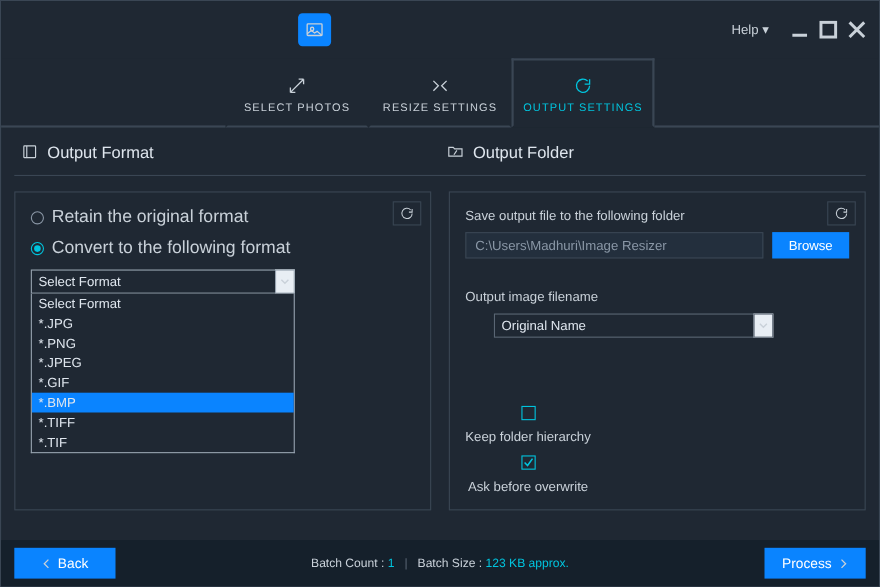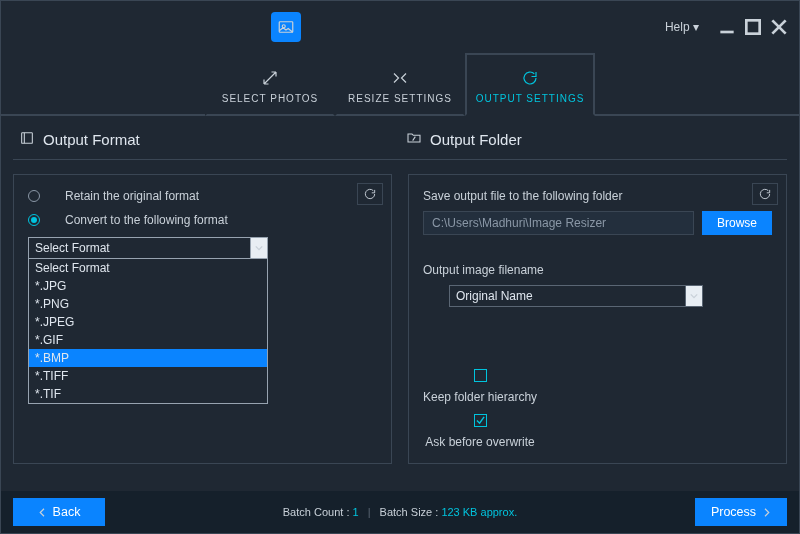--- a/index.html
+++ b/index.html
@@ -27,21 +27,21 @@
 .content { flex: 1; display: flex; gap: 0; padding: 10px 12px 0 12px; }
 .panel { flex: 1; display: flex; flex-direction: column; }
 .panel-header { display: flex; align-items: center; gap: 8px; padding: 4px 0 10px 6px; border-bottom: 1px solid #3a4654; }
 .panel-header h2 { font-size: 15px; font-weight: 400; color: #dfe6ee; }
 .panel-body { margin-top: 14px; padding: 14px; border: 1px solid #3a4654; position: relative; min-height: 290px; }
 .panel.left .panel-body { margin-right: 8px; }
 .panel.right .panel-body { margin-left: 8px; }
 
 .reset-btn { position: absolute; top: 8px; right: 8px; width: 26px; height: 22px; border: 1px solid #3a4654; display:flex; align-items:center; justify-content:center; cursor:pointer; background:#1f2833; }
 
-.radio { display: flex; align-items: center; gap: 25px; margin-bottom: 10px; cursor: pointer; font-size: 12px; color:#c9d1d9;}
+.radio { display: flex; align-items: center; gap: 7px; margin-bottom: 10px; cursor: pointer; font-size: 16px; color:#c9d1d9;}
 .radio .dot { width: 12px; height: 12px; border: 1px solid #8a97a6; border-radius: 50%; display:flex; align-items:center; justify-content:center; }
 .radio.checked .dot::after { content:""; width:6px; height:6px; background:#00c4de; border-radius:50%; }
 .radio.checked .dot { border-color:#00c4de; }
 
 .select-box { position: relative; width: 240px; margin-top: 6px; }
 .select-display { height: 22px; border: 1px solid #97a3b0; background: #1f2833; color: #dfe6ee; font-size: 12px; display:flex; align-items:center; padding: 0 6px; cursor:pointer; }
 .select-arrow { position:absolute; right:0; top:0; width:18px; height:22px; border:1px solid #97a3b0; background:#e8eef4; display:flex; align-items:center; justify-content:center;}
 .select-arrow svg { width:8px; height:8px; }
 .select-dropdown { position:absolute; top:22px; left:0; width:240px; background:#1f2833; border:1px solid #97a3b0; border-top:none; z-index:10;}
 .select-dropdown .opt { padding: 2px 6px; font-size:12px; color:#dfe6ee; cursor:pointer;}

